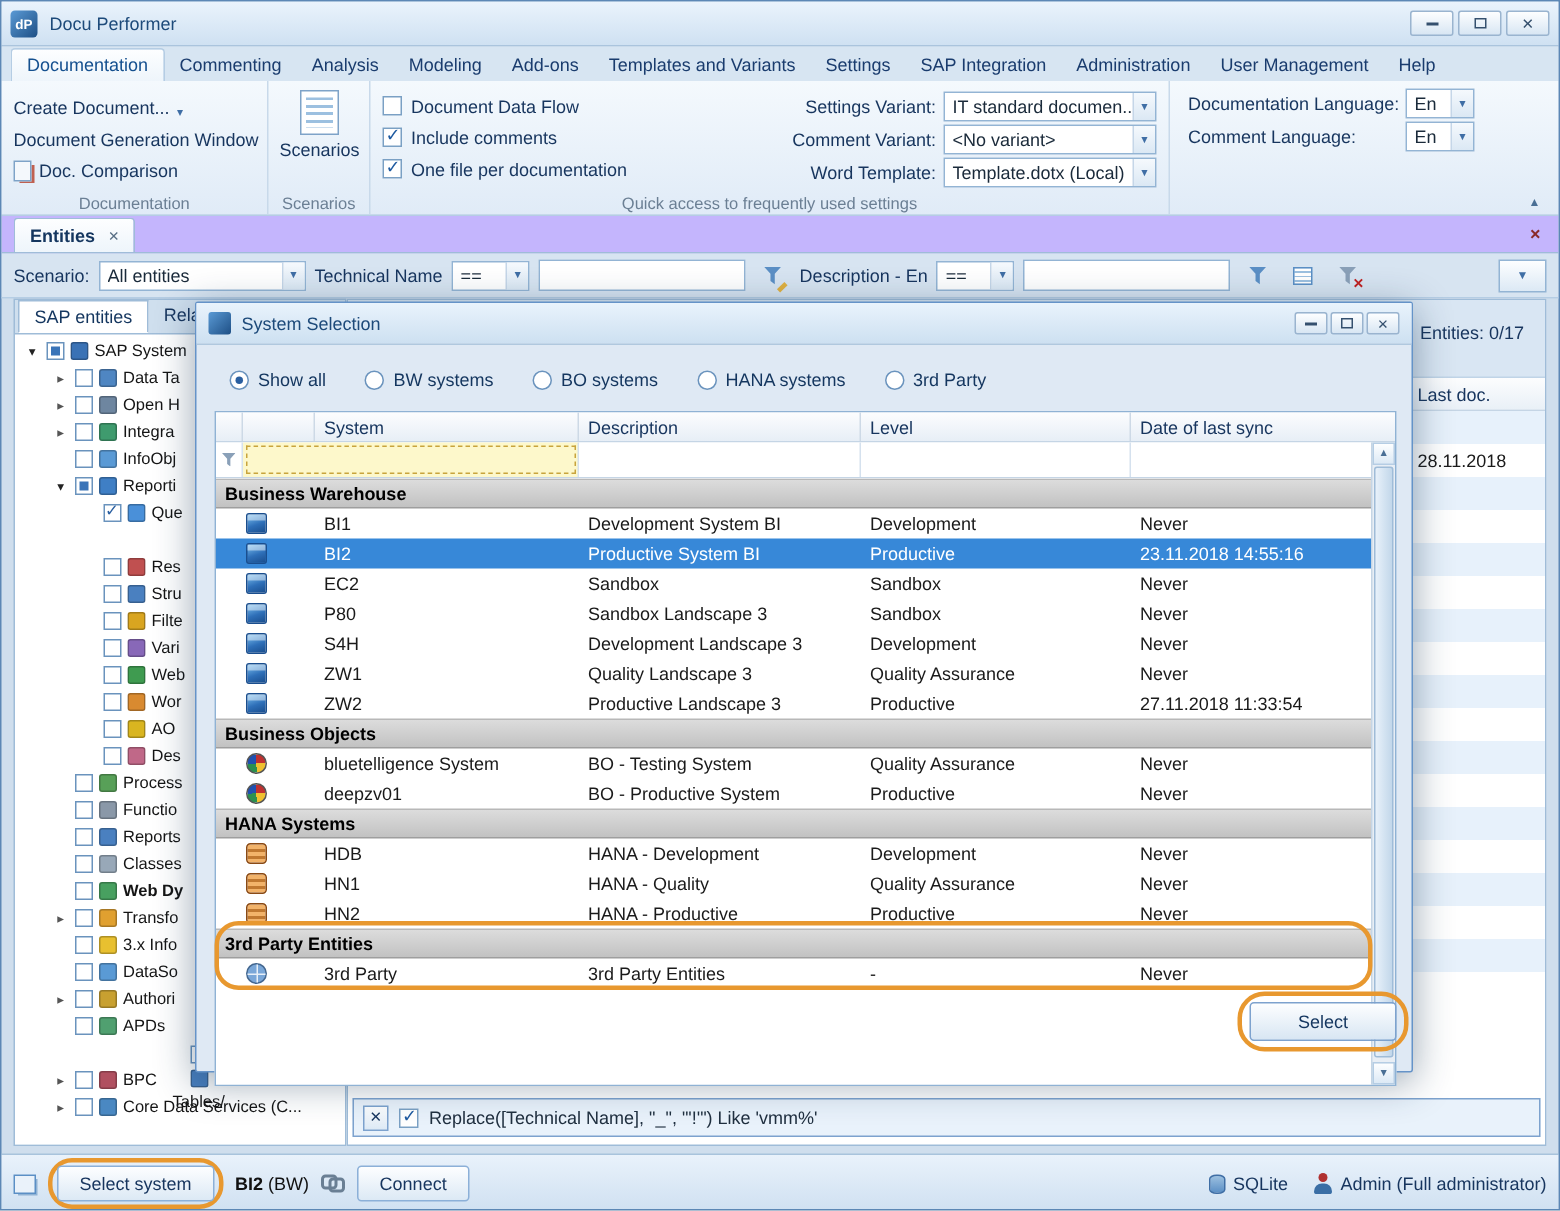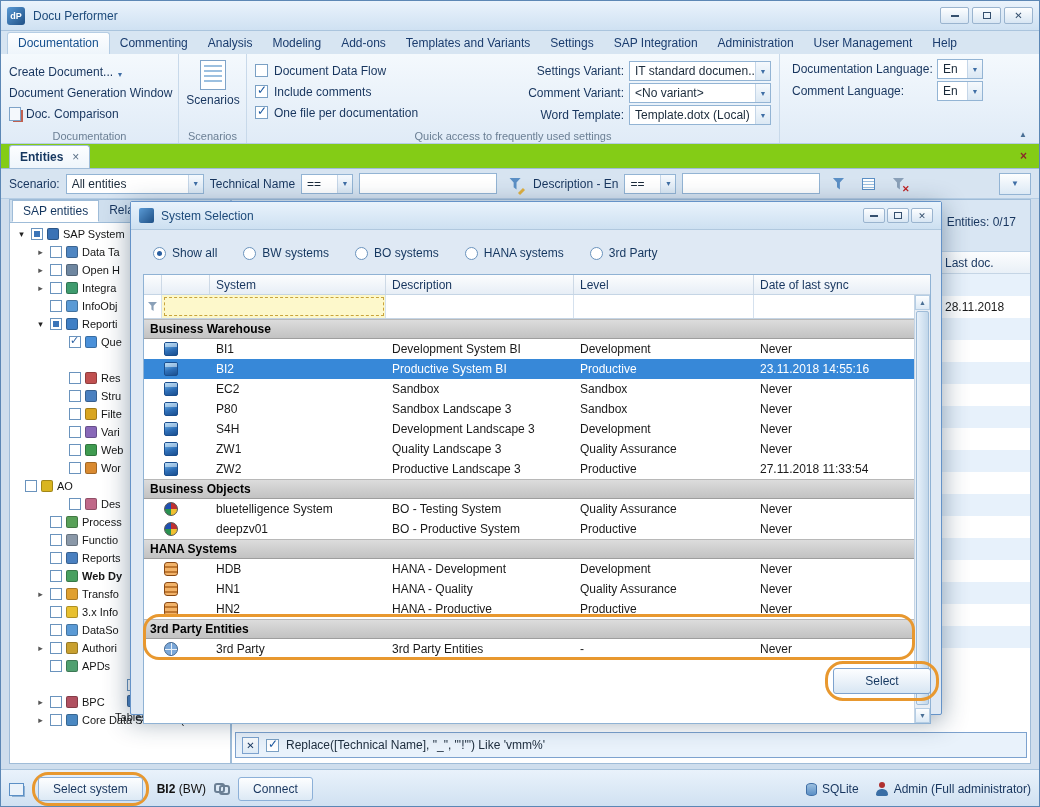--- a/index.html
+++ b/index.html
@@ -54,21 +54,21 @@
   .combo-val { flex:1; white-space:nowrap; overflow:hidden; color:#1a2a3a; }
   .combo-arrow { width:15px; height:100%; border-left:1px solid #c5d6e8; flex:none;
     background:linear-gradient(#f5f9fd,#dbe8f4); display:flex; align-items:center; justify-content:center;
     font-size:7px; color:#3f6ea5; }
   .w142 { width:142px; } .w46 { width:46px; }
   .g4 .set-row { padding-left:4px; }
   .g4 .g4-label { width:140px; color:#17355e; white-space:nowrap; }
   .ribbon-collapse { position:absolute; right:12px; bottom:4px; font-size:8px; color:#4a6f95; }
 
   
-  .doc-tabbar { position:absolute; top:143px; left:0; right:0; height:25px; background:#84cc16;
+  .doc-tabbar { position:absolute; top:143px; left:0; right:0; height:25px; background:#c4b5fd;
     border-bottom:1px solid #9fbcd8; display:flex; align-items:flex-end; padding-left:8px; }
   .dtab { display:flex; align-items:center; gap:9px; background:linear-gradient(#fdfeff,#eef5fb);
     border:1px solid #9fbcd8; border-bottom:none; border-radius:3px 3px 0 0; padding:4px 10px;
     color:#14365f; font-weight:bold; }
   .dtab-x { color:#5a7086; font-weight:normal; }
   .tabbar-close { margin-left:auto; margin-right:12px; align-self:center; color:#8a2a2a; font-weight:bold; }
 
   
   .toolbar { position:absolute; top:168px; left:0; right:0; height:30px; background:#d7e4f1;
     border-bottom:1px solid #b5cde4; display:flex; align-items:center; padding:0 8px; gap:6px; }
@@ -445,21 +445,21 @@
           <span class="tchk empty"></span>
           <span class="ticon" style="background: rgb(63, 155, 80);"></span>
           <span>Web</span>
         </div>
         <div class="titem" style="padding-left: 44px;">
           <span class="tarrow"></span>
           <span class="tchk empty"></span>
           <span class="ticon" style="background: rgb(217, 138, 48);"></span>
           <span>Wor</span>
         </div>
-        <div class="titem" style="">
+        <div class="titem" style="padding-left: 44px;">
           <span class="tarrow"></span>
           <span class="tchk empty"></span>
           <span class="ticon" style="background: rgb(217, 181, 32);"></span>
           <span>AO</span>
         </div>
         <div class="titem" style="padding-left: 44px;">
           <span class="tarrow"></span>
           <span class="tchk empty"></span>
           <span class="ticon" style="background: rgb(192, 104, 136);"></span>
           <span>Des</span>
@@ -474,20 +474,26 @@
           <span class="tarrow"></span>
           <span class="tchk empty"></span>
           <span class="ticon" style="background: rgb(138, 152, 168);"></span>
           <span>Functio</span>
         </div>
         <div class="titem" style="padding-left: 25px;">
           <span class="tarrow"></span>
           <span class="tchk empty"></span>
           <span class="ticon" style="background: rgb(74, 128, 192);"></span>
           <span>Reports</span>
+        </div>
+        <div class="titem" style="padding-left: 25px;">
+          <span class="tarrow"></span>
+          <span class="tchk empty"></span>
+          <span class="ticon" style="background: rgb(152, 168, 184);"></span>
+          <span>Classes</span>
         </div>
         <div class="titem" style="padding-left: 25px; font-weight: bold;">
           <span class="tarrow"></span>
           <span class="tchk empty"></span>
           <span class="ticon" style="background: rgb(72, 160, 96);"></span>
           <span>Web Dy</span>
         </div>
         <div class="titem" style="padding-left: 25px;">
           <span class="tarrow">▸</span>
           <span class="tchk empty"></span>

